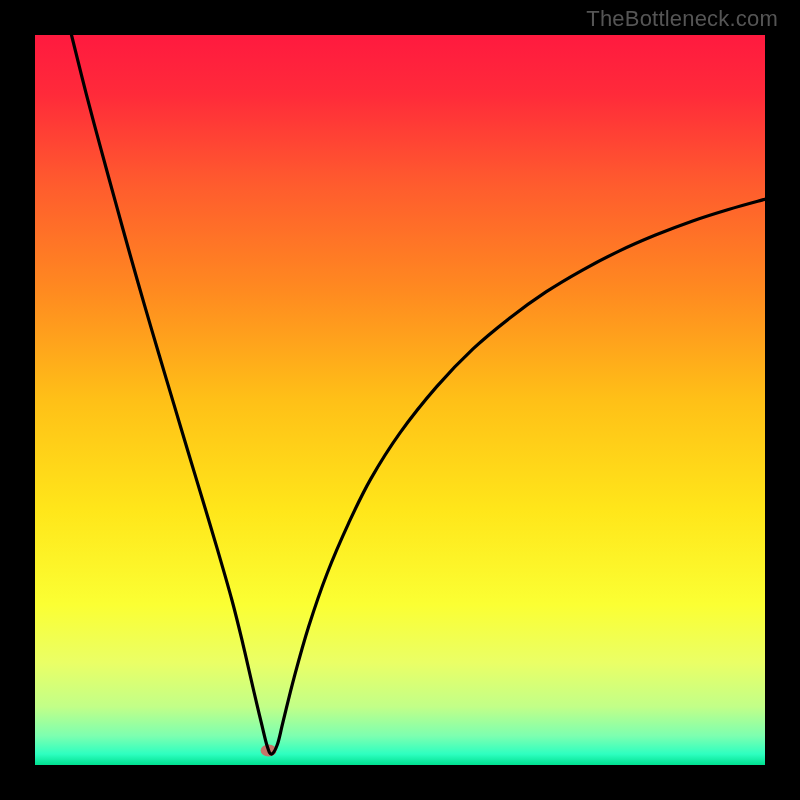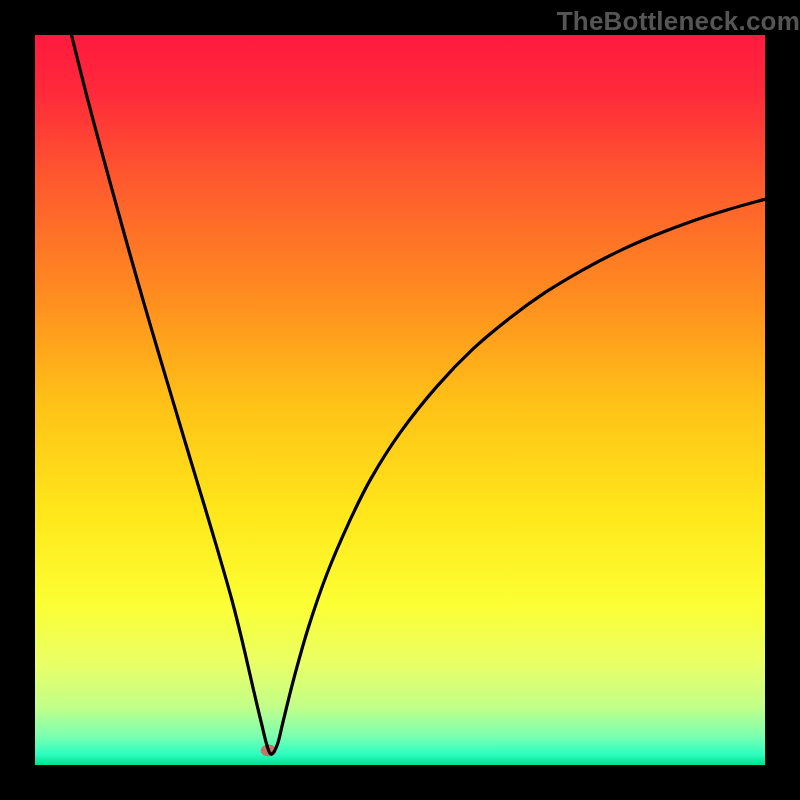--- a/index.html
+++ b/index.html
@@ -22,24 +22,24 @@
     position: absolute;
     left: 35px;
     top: 35px;
     width: 730px;
     height: 730px;
     overflow: hidden;
   }
   .attribution {
     position: absolute;
     top: 6px;
-    right: 0;
+    right: 22px;
     color: #555;
-    font-size: 26px;
-    font-weight: 700;
+    font-size: 22px;
+    font-weight: 400;
     letter-spacing: 0.2px;
     user-select: none;
   }
   svg {
     display: block;
   }
 </style>
 </head>
 <body>
 

